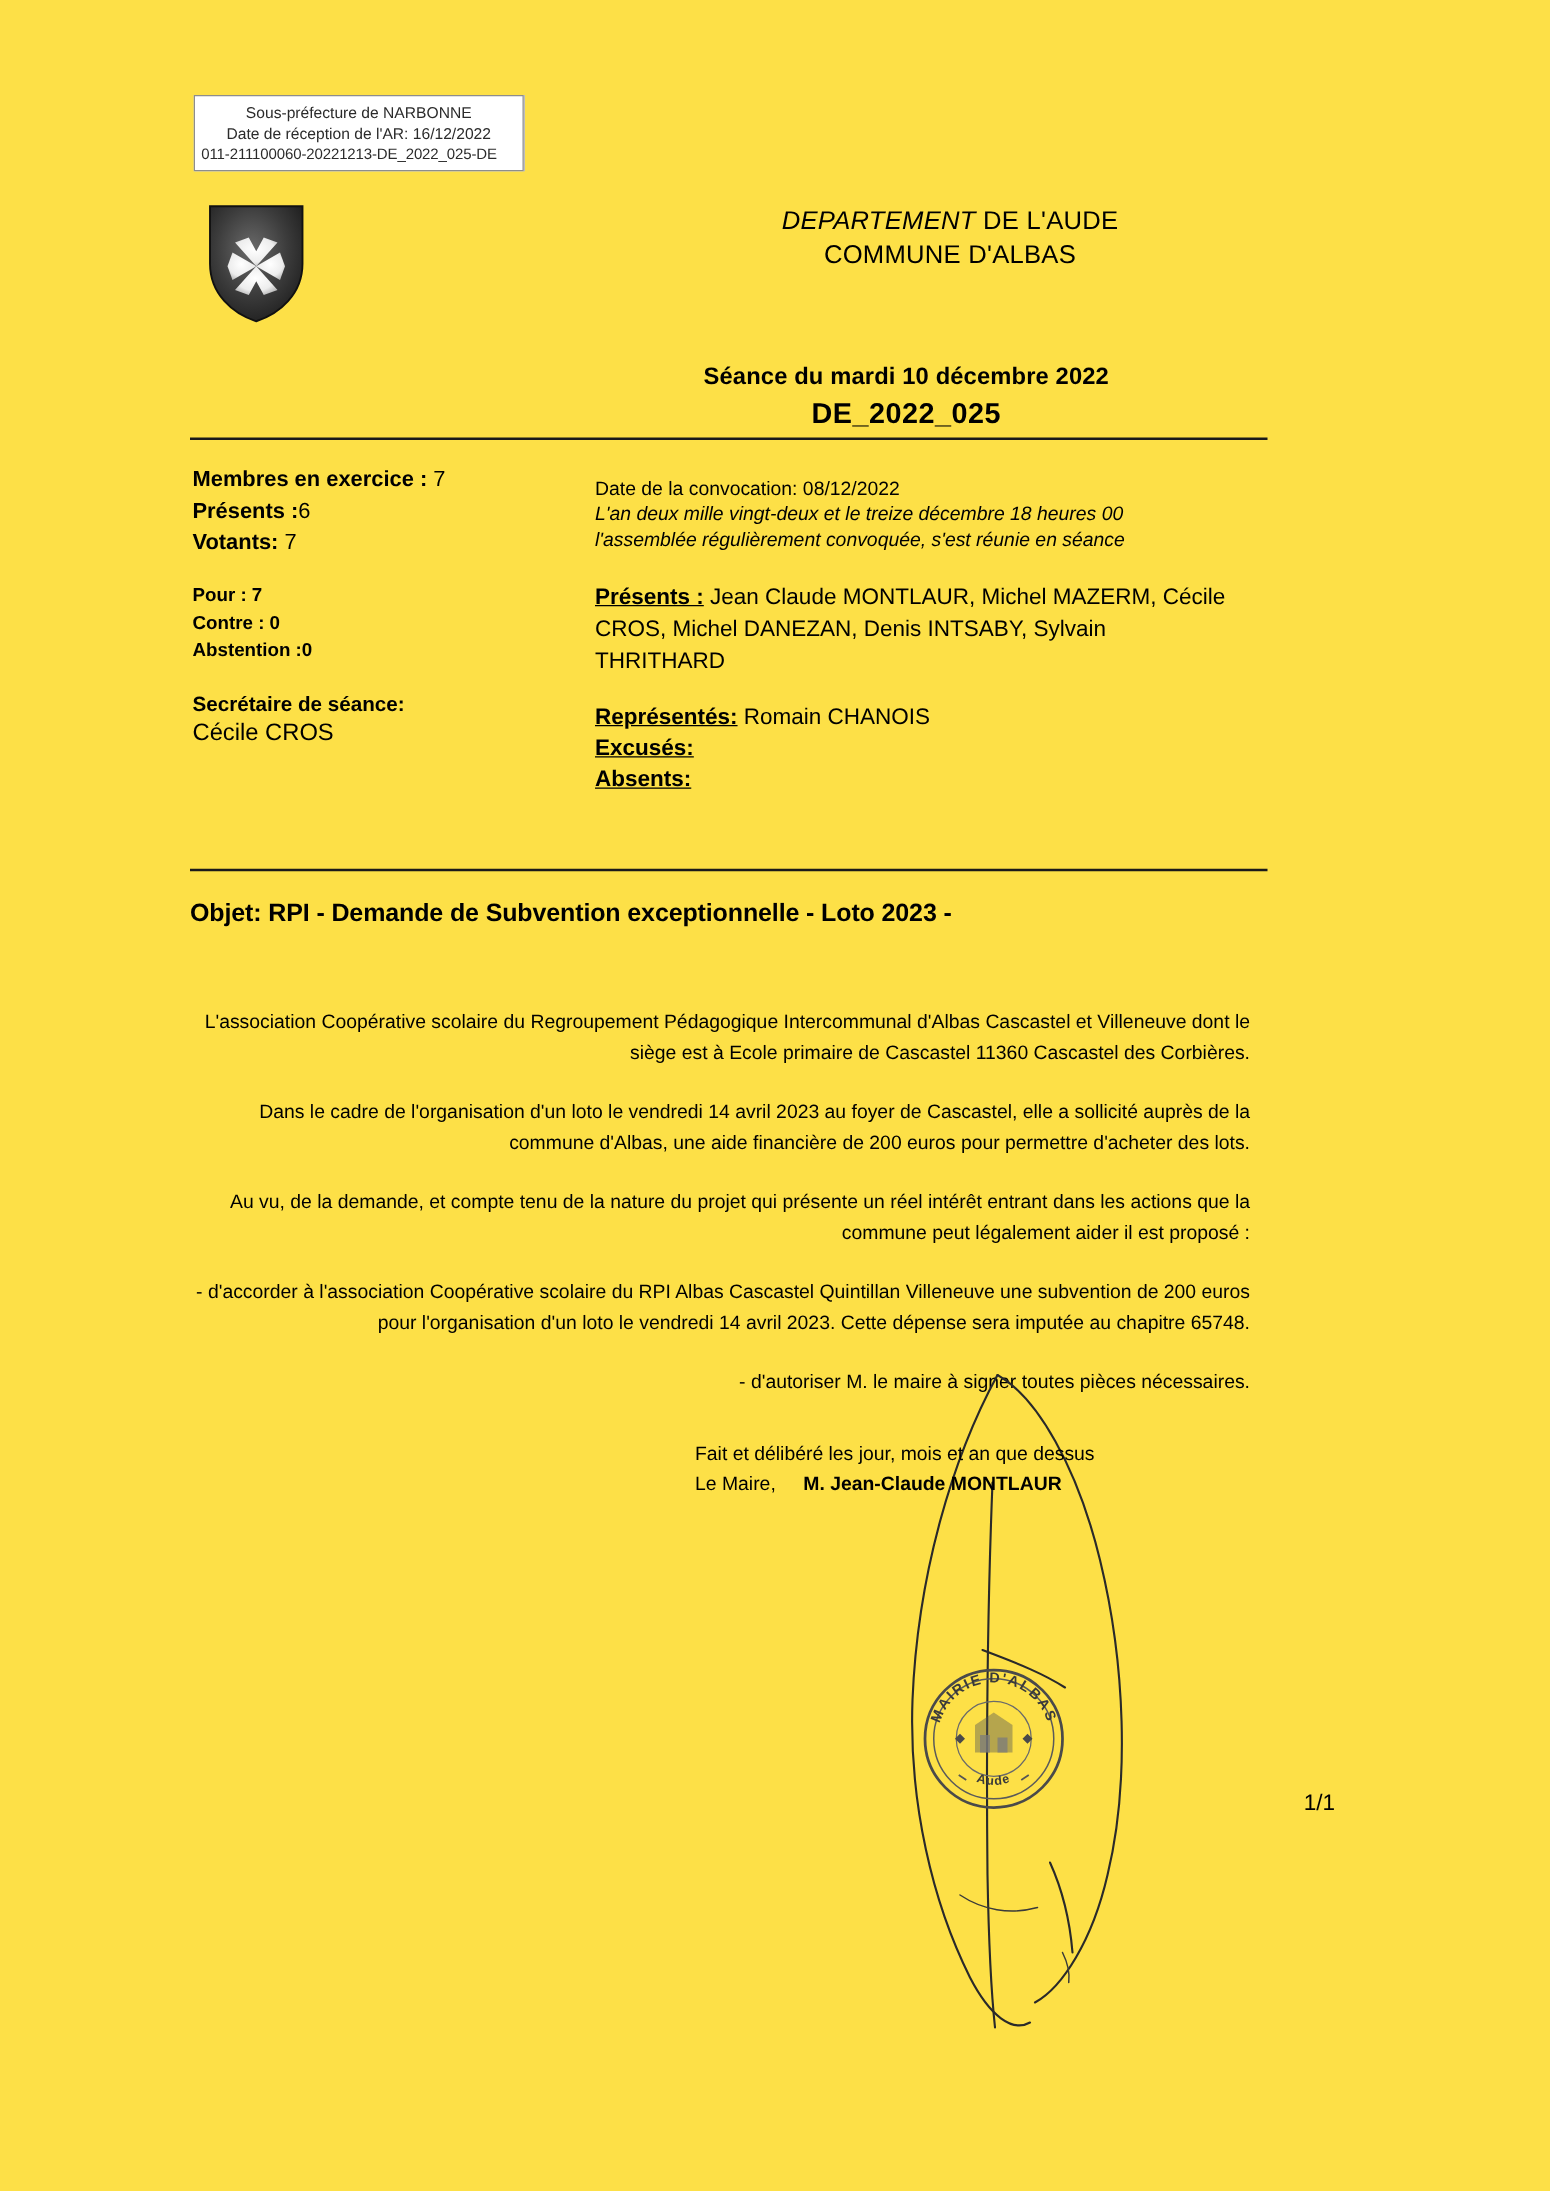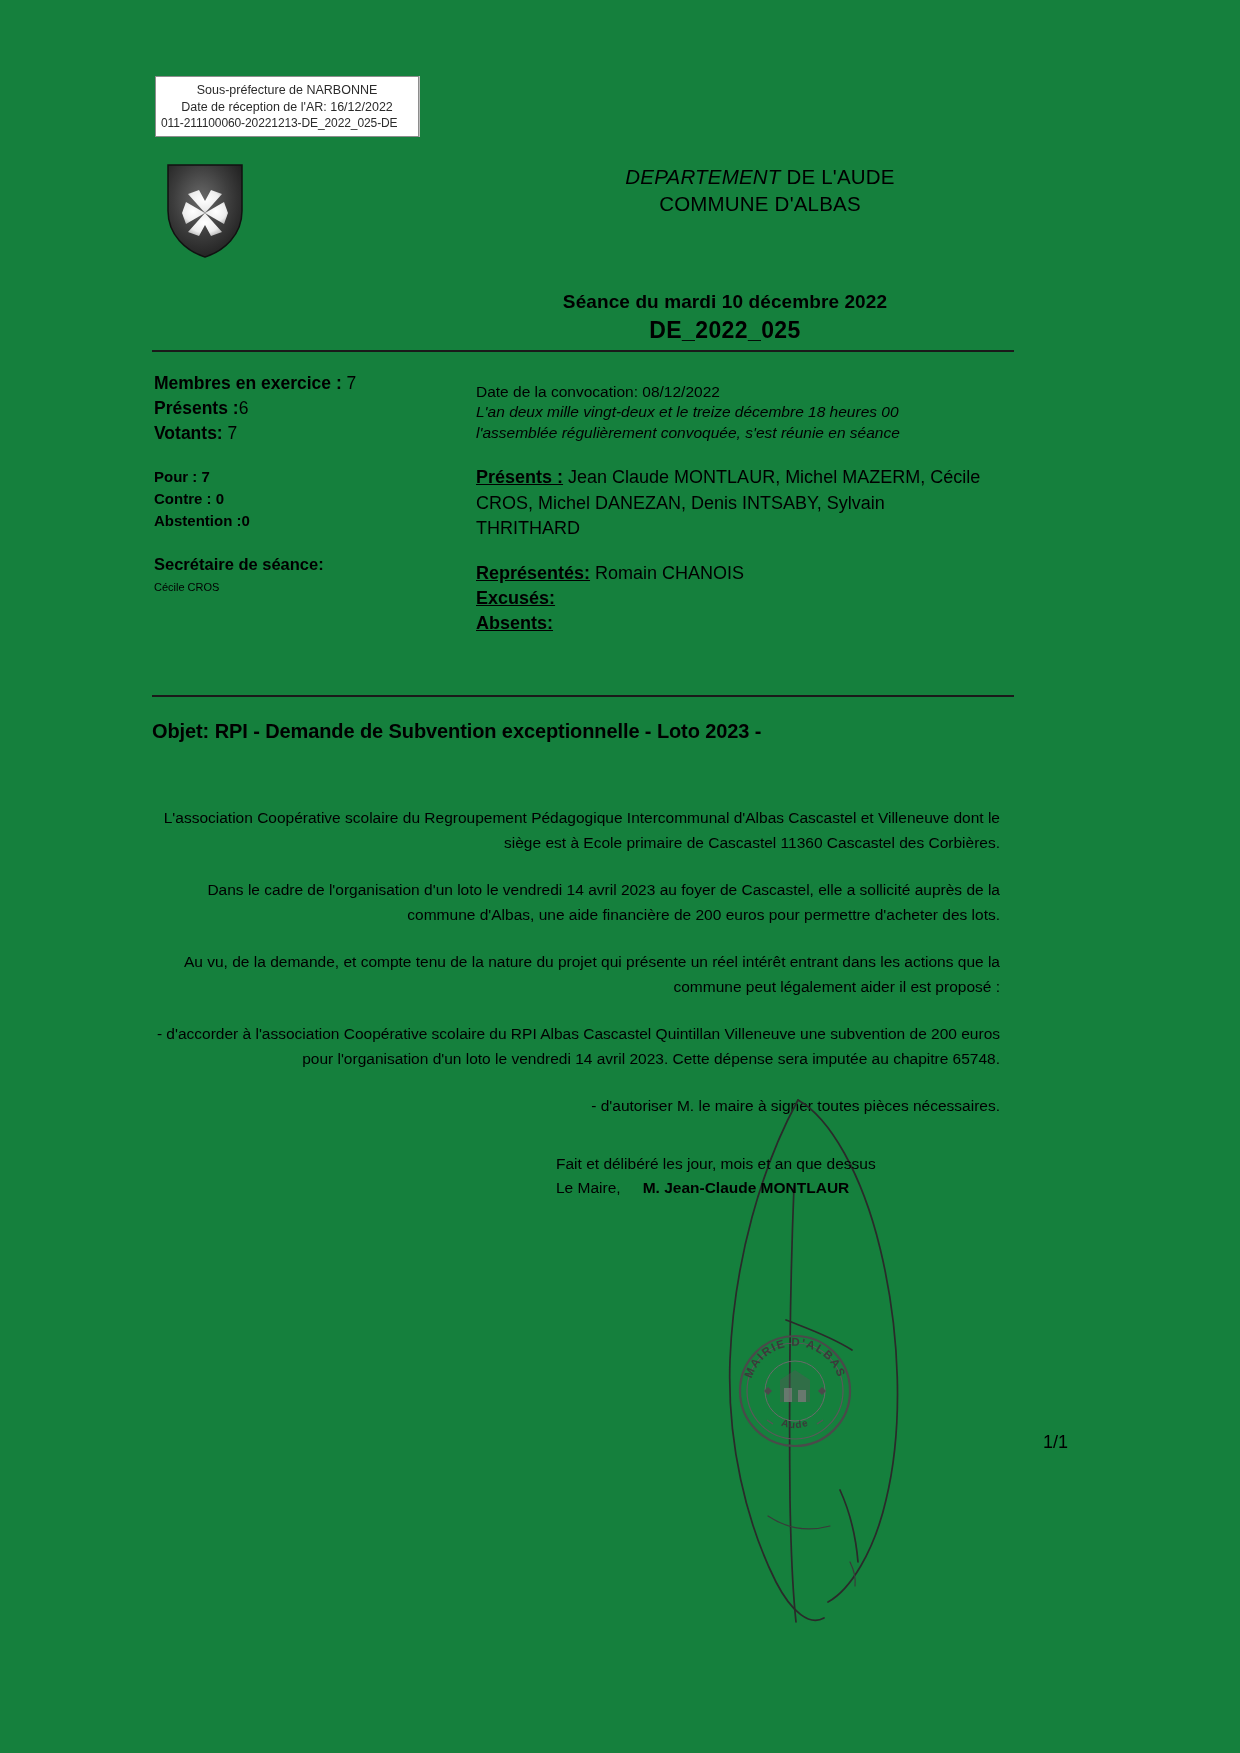--- a/index.html
+++ b/index.html
@@ -11,21 +11,21 @@
   body {
     font-family: "Liberation Sans", sans-serif;
     color: #000000;
     -webkit-font-smoothing: none;
   }
   .page {
     position: relative;
     width: 1240px;
     height: 1753px;
     margin: 0 auto;
-    background: #15803d;
+    background: #fde047;
     overflow: hidden;
   }
 
   
   .stamp-box {
     position: absolute;
     left: 155px;
     top: 76px;
     width: 264px;
     border: 1px solid #8d8d8d;
@@ -128,21 +128,21 @@
     font-weight: bold;
     line-height: 22px;
   }
   .meta-gap { height: 20px; }
   .meta-sec-title {
     font-size: 16.5px;
     font-weight: bold;
     line-height: 24px;
   }
   .meta-sec-value {
-    font-size: 11px;
+    font-size: 19px;
     line-height: 22px;
   }
 
   
   .conv-col {
     position: absolute;
     left: 476px;
     top: 369px;
     width: 505px;
     margin-top: 12px;

